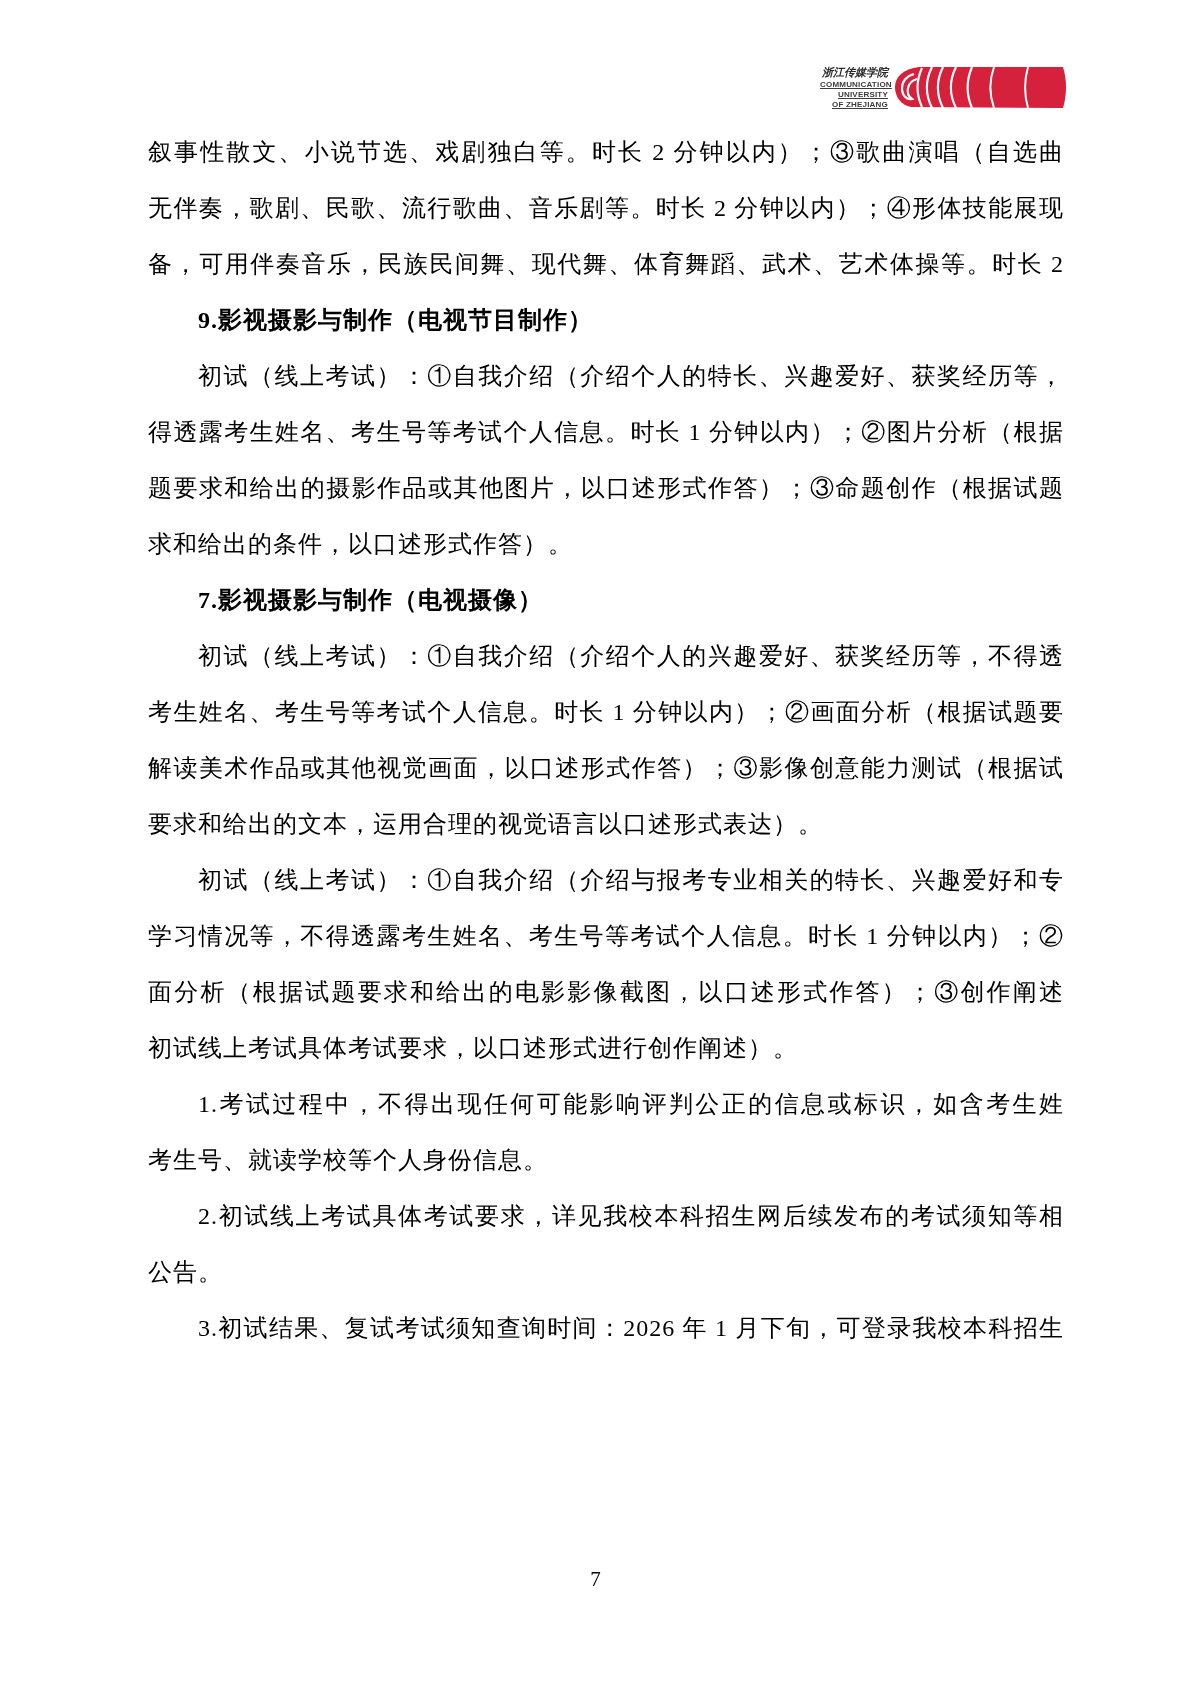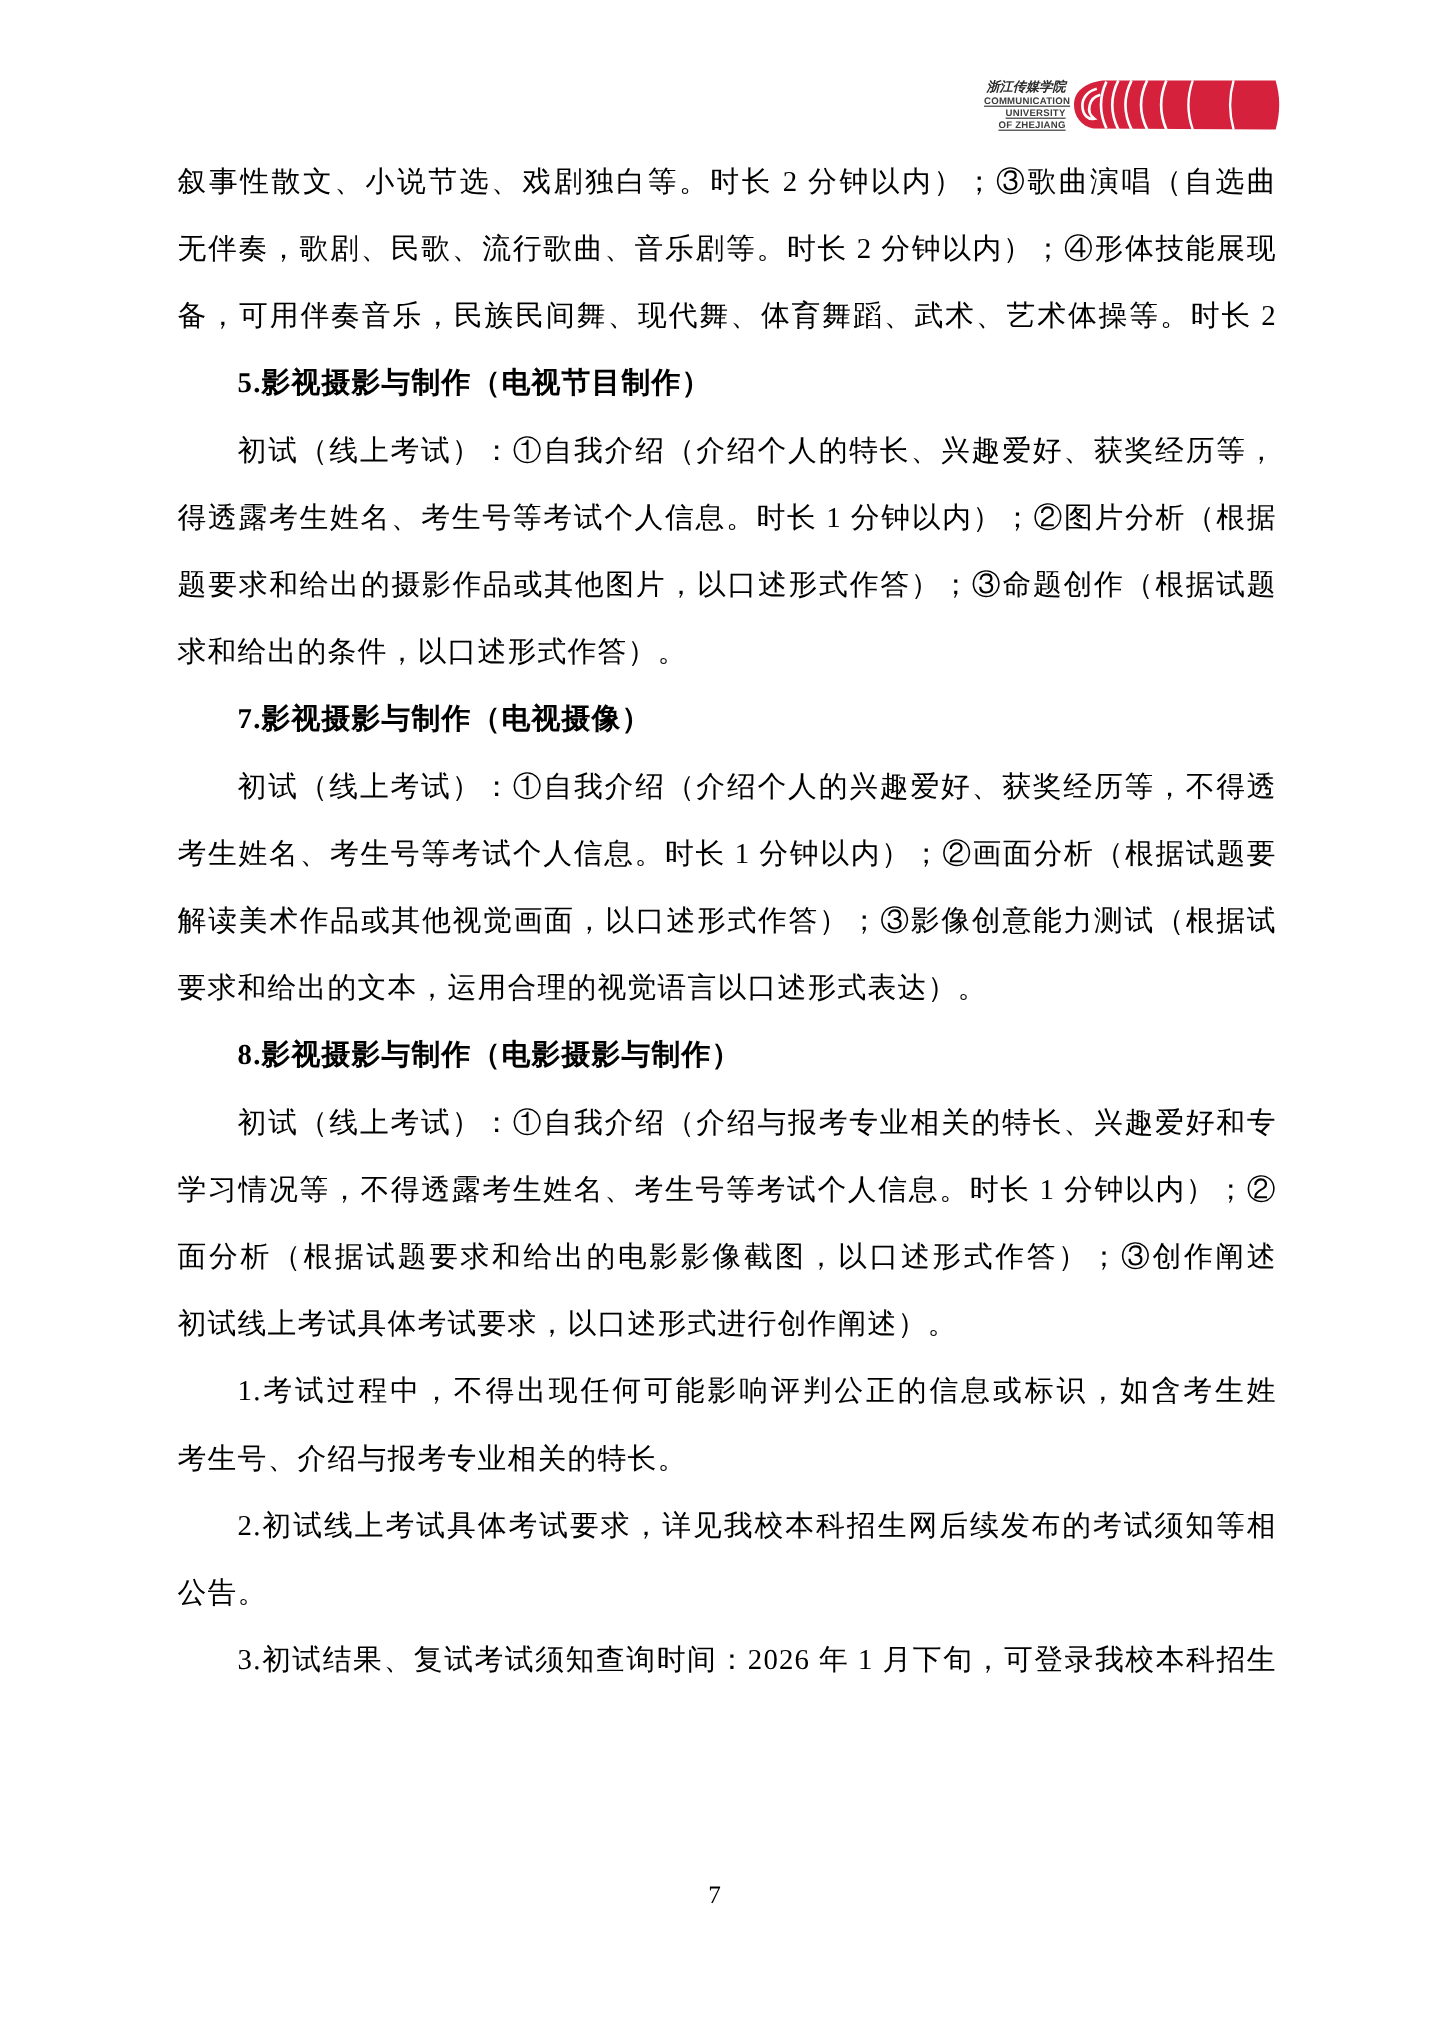--- a/index.html
+++ b/index.html
@@ -75,37 +75,36 @@
       <path d="M79,1 C73,15 73,28 79,42" fill="none" stroke="#ffffff" stroke-width="2.2"></path>
       <path d="M101,1 C96,15 96,28 101,42" fill="none" stroke="#ffffff" stroke-width="2"></path>
       <path d="M135,1 C131,15 131,28 135,42" fill="none" stroke="#ffffff" stroke-width="2"></path>
     </svg>
   </div>
 
   <div class="doc">
       <div class="line fill">叙事性散文、小说节选、戏剧独白等。时长 2 分钟以内）；③歌曲演唱（自选曲目，</div>
       <div class="line fill">无伴奏，歌剧、民歌、流行歌曲、音乐剧等。时长 2 分钟以内）；④形体技能展现（自</div>
       <div class="line fill">备，可用伴奏音乐，民族民间舞、现代舞、体育舞蹈、武术、艺术体操等。时长 2 分</div>
-      <div class="line bold indent">5.影视摄影与制作（电视节目制作）</div>
+      <div class="line bold indent">9.影视摄影与制作（电视节目制作）</div>
       <div class="line indent fill">初试（线上考试）：①自我介绍（介绍个人的特长、兴趣爱好、获奖经历等，不</div>
       <div class="line fill">得透露考生姓名、考生号等考试个人信息。时长 1 分钟以内）；②图片分析（根据试</div>
       <div class="line fill">题要求和给出的摄影作品或其他图片，以口述形式作答）；③命题创作（根据试题要</div>
       <div class="line">求和给出的条件，以口述形式作答）。</div>
       <div class="line bold indent">7.影视摄影与制作（电视摄像）</div>
       <div class="line indent fill">初试（线上考试）：①自我介绍（介绍个人的兴趣爱好、获奖经历等，不得透露</div>
       <div class="line fill">考生姓名、考生号等考试个人信息。时长 1 分钟以内）；②画面分析（根据试题要求，</div>
       <div class="line fill">解读美术作品或其他视觉画面，以口述形式作答）；③影像创意能力测试（根据试题</div>
       <div class="line">要求和给出的文本，运用合理的视觉语言以口述形式表达）。</div>
-      <div class="line bold indent">8.影视摄影与制作（电影摄影与制作）</div>
       <div class="line indent fill">初试（线上考试）：①自我介绍（介绍与报考专业相关的特长、兴趣爱好和专业</div>
       <div class="line fill">学习情况等，不得透露考生姓名、考生号等考试个人信息。时长 1 分钟以内）；②画</div>
       <div class="line fill">面分析（根据试题要求和给出的电影影像截图，以口述形式作答）；③创作阐述（根</div>
       <div class="line">初试线上考试具体考试要求，以口述形式进行创作阐述）。</div>
       <div class="line indent fill">1.考试过程中，不得出现任何可能影响评判公正的信息或标识，如含考生姓名、</div>
-      <div class="line">考生号、介绍与报考专业相关的特长。</div>
+      <div class="line">考生号、就读学校等个人身份信息。</div>
       <div class="line indent fill">2.初试线上考试具体考试要求，详见我校本科招生网后续发布的考试须知等相关</div>
       <div class="line">公告。</div>
       <div class="line indent fill">3.初试结果、复试考试须知查询时间：2026 年 1 月下旬，可登录我校本科招生网</div>
     </div>
 
   <div class="pagenum">7</div>
 
 </div>
 
 </body></html>

